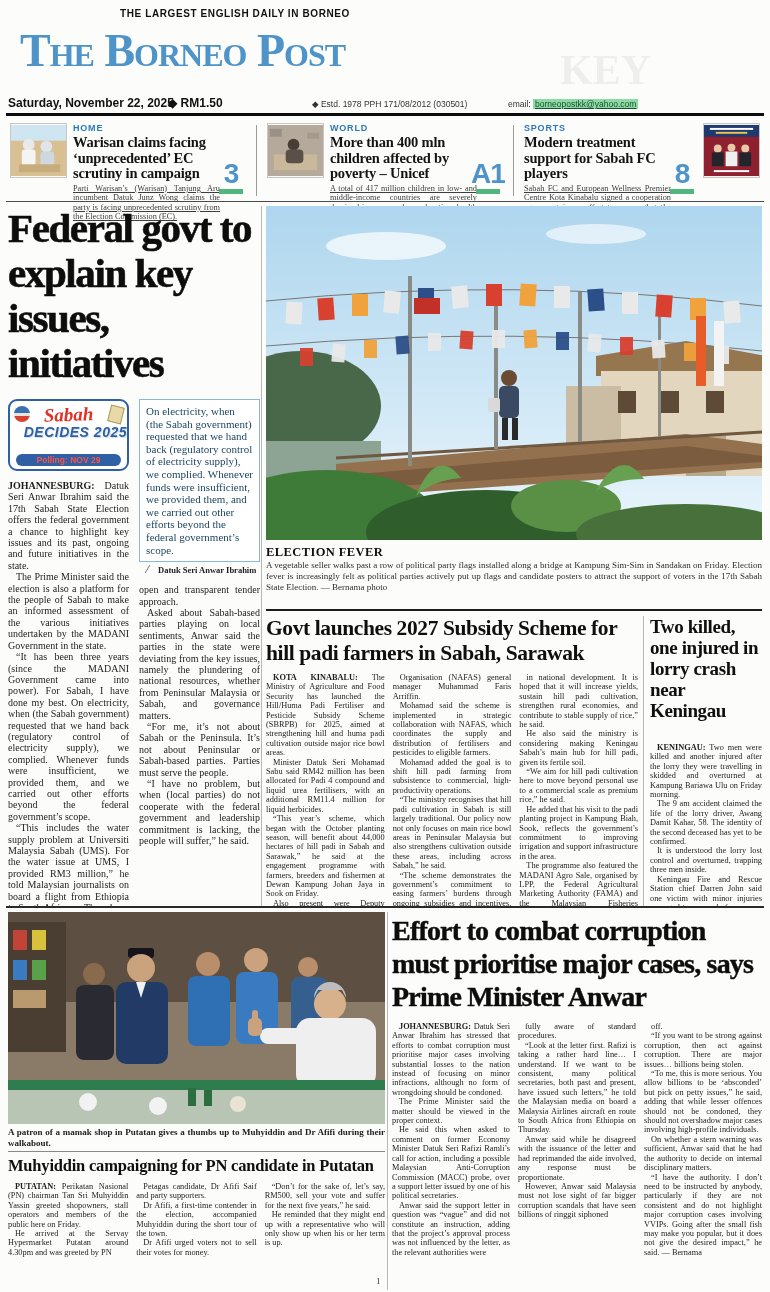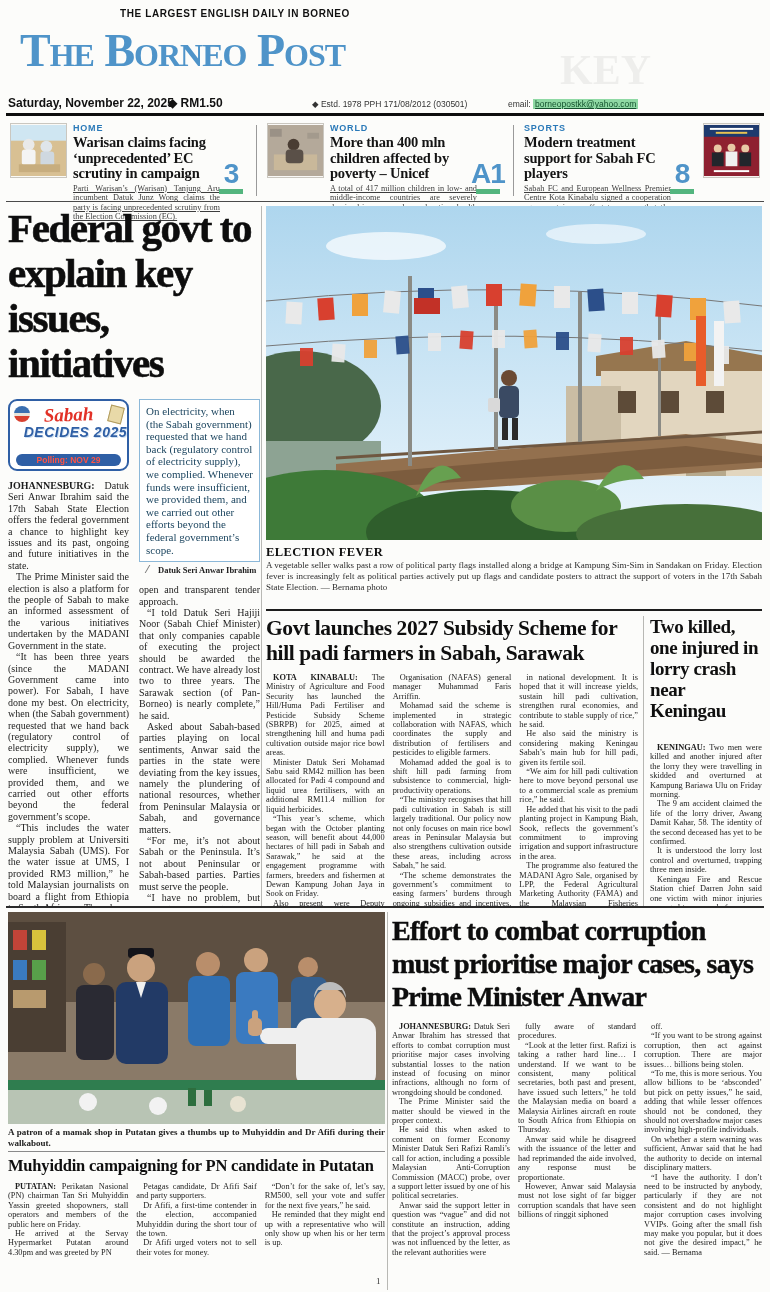--- a/index.html
+++ b/index.html
@@ -206,21 +206,20 @@
         <p class="bp ni"><span class="dl">JOHANNESBURG:</span> <span>Datuk Seri Anwar Ibrahim said the 17th Sabah State Election offers the federal government a chance to highlight key issues and its past, ongoing and future initiatives in the state.</span></p>
         <p class="bp">The Prime Minister said the election is also a platform for the people of Sabah to make an informed assessment of the various initiatives undertaken by the MADANI Government in the state.</p>
         <p class="bp">“It has been three years (since the MADANI Government came into power). For Sabah, I have done my best. On electricity, when (the Sabah government) requested that we hand back (regulatory control of electricity supply), we complied. Whenever funds were insufficient, we provided them, and we carried out other efforts beyond the federal government’s scope.</p>
         <p class="bp">“This includes the water supply problem at Universiti Malaysia Sabah (UMS). For the water issue at UMS, I provided RM3 million,” he told Malaysian journalists on board a flight from Ethiopia to South Africa on Thursday.</p>
 
       </div>
       <div class="lcol">
         <div class="quote">On electricity, when (the Sabah government) requested that we hand back (regulatory control of electricity supply), we complied. Whenever funds were insufficient, we provided them, and we carried out other efforts beyond the federal government’s scope.</div>
         <div class="attrib">Datuk Seri Anwar Ibrahim</div>
         <p class="bp ni">open and transparent tender approach.</p>
-        <p class="bp">“I told Datuk Seri Hajiji Noor (Sabah Chief Minister) that only companies capable of executing the project should be awarded the contract. We have already lost two to three years. The Sarawak section (of Pan-Borneo) is nearly complete,” he said.</p>
         <p class="bp">Asked about Sabah-based parties playing on local sentiments, Anwar said the parties in the state were deviating from the key issues, namely the plundering of national resources, whether from Peninsular Malaysia or Sabah, and governance matters.</p>
         <p class="bp">“For me, it’s not about Sabah or the Peninsula. It’s not about Peninsular or Sabah-based parties. Parties must serve the people.</p>
         <p class="bp">“I have no problem, but when (local parties) do not cooperate with the federal government and leadership commitment is lacking, the people will suffer,” he said.</p>
 
       </div>
     </div>
   </div>
   <div class="abs vrule-main"></div>
 
   <svg class="abs photo1" viewBox="0 0 496 334" preserveAspectRatio="none">

